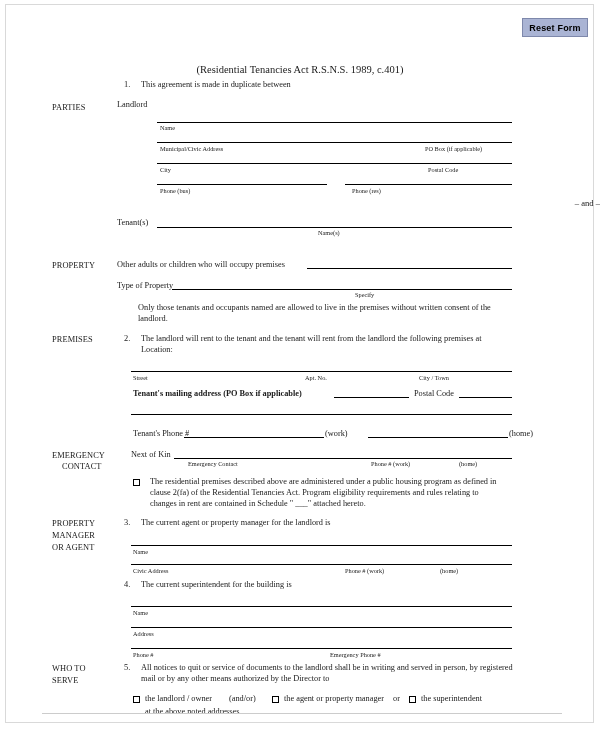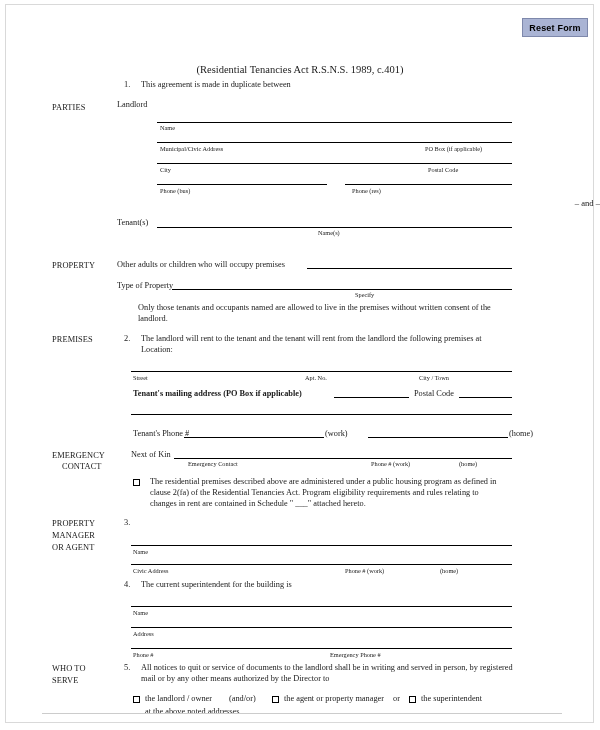--- a/index.html
+++ b/index.html
@@ -209,20 +209,21 @@
   <div class="sub" style="left:459px; top:460px;">(home)</div>
 
   <button class="cbox" style="left:133px; top:479px;"></button>
   <div class="t body-t wrap" style="left:150px; top:477px; width:348px;">The residential premises described above are administered under a public housing program as defined in clause 2(fa) of the Residential Tenancies Act. Program eligibility requirements and rules relating to changes in rent are contained in Schedule " ___" attached hereto.</div>
 
   <div class="sec-label" style="left:52px; top:518px;">PROPERTY</div>
   <div class="sec-label" style="left:52px; top:530px;">MANAGER</div>
   <div class="sec-label" style="left:52px; top:542px;">OR AGENT</div>
 
   <div class="num" style="left:124px; top:518px;">3.</div>
+  <div class="t body-t" style="left:141px; top:518px;">The current agent or property manager for the landlord is</div>
 
   <div class="rule" style="left:131px; top:545px; width:381px;"></div>
   <div class="sub" style="left:133px; top:548px;">Name</div>
 
   <div class="rule" style="left:131px; top:564px; width:381px;"></div>
   <div class="sub" style="left:133px; top:567px;">Civic Address</div>
   <div class="sub" style="left:345px; top:567px;">Phone # (work)</div>
   <div class="sub" style="left:440px; top:567px;">(home)</div>
 
   <div class="num" style="left:124px; top:580px;">4.</div>

